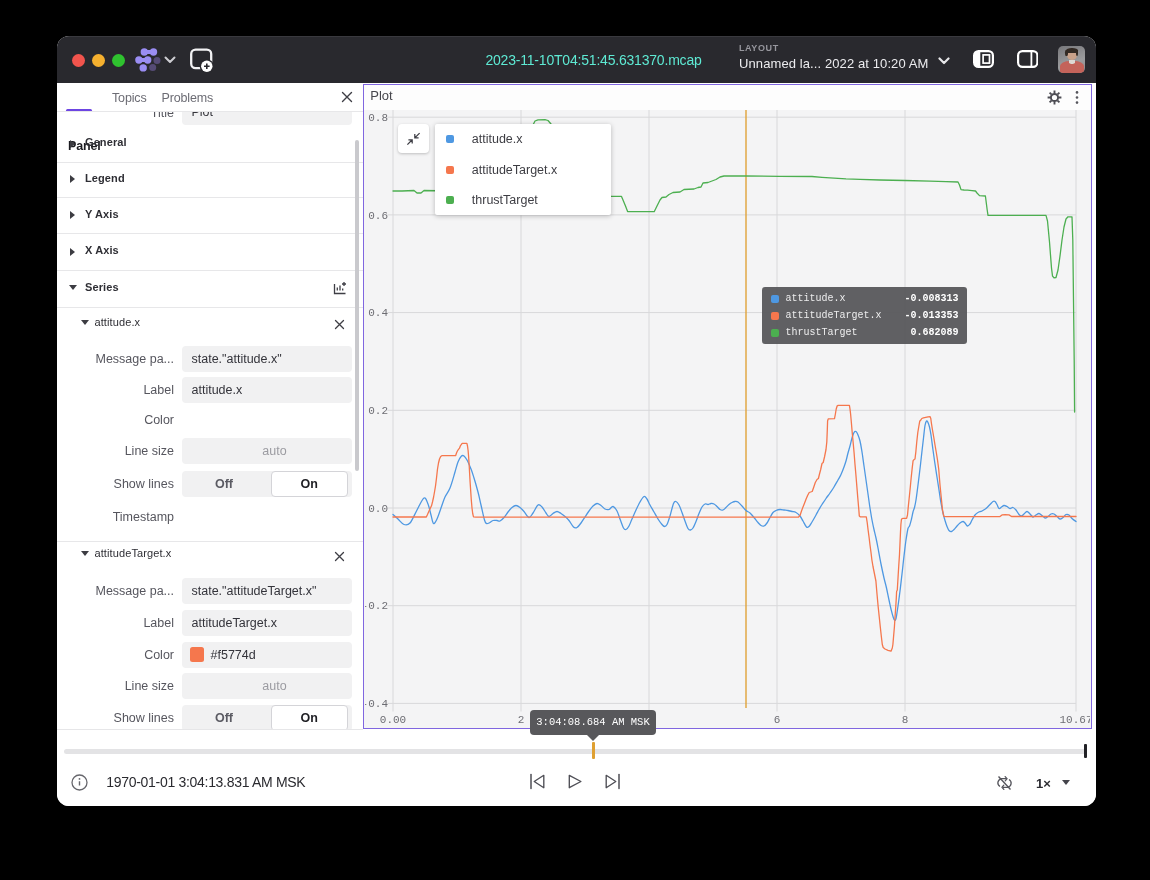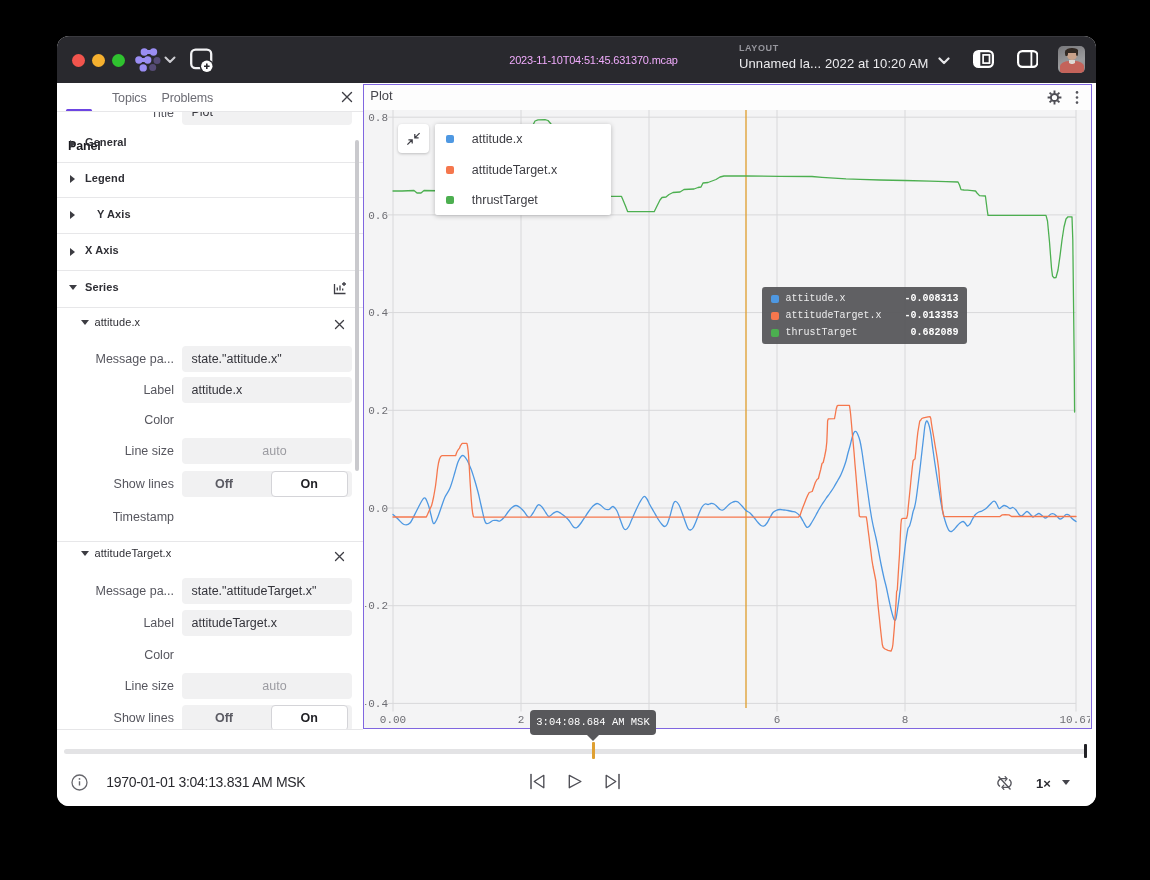--- a/index.html
+++ b/index.html
@@ -5,21 +5,21 @@
 html,body { width:1150px; height:880px; background:#000; overflow:hidden;
   font-family:"Liberation Sans", sans-serif; }
 #win { position:absolute; left:57px; top:36px; width:1038.5px; height:769.5px;
   background:#fff; border-radius:12px; overflow:hidden; }
 .abs { position:absolute; }
 
 
 #titlebar { position:absolute; left:0; top:0; width:100%; height:47px; background:#29292e; box-shadow:inset 0 1px 0 rgba(255,255,255,0.08); }
 .light { position:absolute; top:18px; width:13px; height:13px; border-radius:50%; }
 #tb-file { position:absolute; top:0; height:47px; line-height:49px; left:380px; width:313px; text-align:center;
-  color:#f0abfc; font-size:11px; letter-spacing:-0.2px; }
+  color:#5eead4; font-size:14px; letter-spacing:-0.2px; }
 #tb-layout { position:absolute; left:682px; top:7px; }
 #tb-layout .lab { font-size:9px; font-weight:700; color:#96969d; letter-spacing:0.6px; }
 #tb-layout .nam { font-size:13px; color:#ececef; margin-top:3px; letter-spacing:0.1px; }
 
 
 #sidebar { position:absolute; left:0; top:47px; width:306.3px; height:646px; background:#fff; }
 #tabs { position:absolute; left:0; top:0; width:100%; height:28px; }
 .tab { position:absolute; top:0; height:28px; line-height:30px; font-size:12.5px; color:#6c6c74; letter-spacing:-0.15px; }
 #tab-panel { left:11px; color:#1c1c21; font-weight:700;margin-top:48px; }
 #tab-under { position:absolute; left:9px; top:26px; width:26px; height:2.5px; background:#6d45e2; border-radius:2px; }
@@ -157,21 +157,21 @@
       <div class="flab" style="top:-11px;height:26px;line-height:26px;">Title</div>
       <div class="finp" style="top:-12px;">Plot</div>
       <div class="sep" style="top:50.5px;"></div>
       <div class="tri-r" style="left:13px;top:28.5px;"></div>
         <div class="sect" style="top:25px;">General</div>
       <div class="sep" style="top:86px;"></div>
       <div class="tri-r" style="left:13px;top:64px;"></div>
         <div class="sect" style="top:60.5px;">Legend</div>
       <div class="sep" style="top:122px;"></div>
       <div class="tri-r" style="left:13px;top:100px;"></div>
-        <div class="sect" style="top:96.5px;margin-left:12px;">Y Axis</div>
+        <div class="sect" style="top:96.5px;">Y Axis</div>
       <div class="sep" style="top:159px;"></div>
       <div class="tri-r" style="left:13px;top:136.5px;"></div>
         <div class="sect" style="top:133px;">X Axis</div>
       <div class="sep" style="top:195.5px;"></div>
       <div class="tri-d" style="left:12px;top:173.5px;"></div>
         <div class="sect" style="top:169.5px;">Series</div>
       <div class="sicon abs" style="left:276px;top:170px;">
         <svg width="14" height="14" viewBox="0 0 14 14">
           <path d="M1.5 3 v9.5 h11" stroke="#3e3e45" stroke-width="1.3" fill="none"></path>
           <path d="M4.3 9.5 v-3 M7 9.5 v-5 M9.7 9.5 v-2" stroke="#3e3e45" stroke-width="1.3"></path>
@@ -207,20 +207,21 @@
       <div class="xicon" style="top:439.5px;">
         <svg width="11" height="11" viewBox="0 0 11 11">
             <path d="M1.5 1.5 L9.5 9.5 M9.5 1.5 L1.5 9.5" stroke="#3e3e45" stroke-width="1.3" stroke-linecap="round"></path>
           </svg>
       </div>
       <div class="flab" style="top:466.5px;height:26px;line-height:26px;">Message pa...</div>
       <div class="finp" style="top:466.5px;">state."attitudeTarget.x"</div>
       <div class="flab" style="top:499px;height:26px;line-height:26px;">Label</div>
       <div class="finp" style="top:499px;">attitudeTarget.x</div>
       <div class="flab" style="top:530.5px;height:26px;line-height:26px;">Color</div>
+      <div class="finp" style="top:530.5px;padding-left:29px;">#f5774d<div class="swatch" style="background:#f5774d;"></div></div>
       <div class="flab" style="top:561.5px;height:26px;line-height:26px;">Line size</div>
       <div class="finp auto" style="top:561.5px;">auto</div>
       <div class="flab" style="top:593.5px;height:26px;line-height:26px;">Show lines</div>
       <div class="finp toggle" style="top:593.5px;">
           <span class="off" style="line-height:26px;">Off</span>
           <span class="on">On</span>
         </div>
     </div>
     <div id="scrollbar"></div>
   </div>

